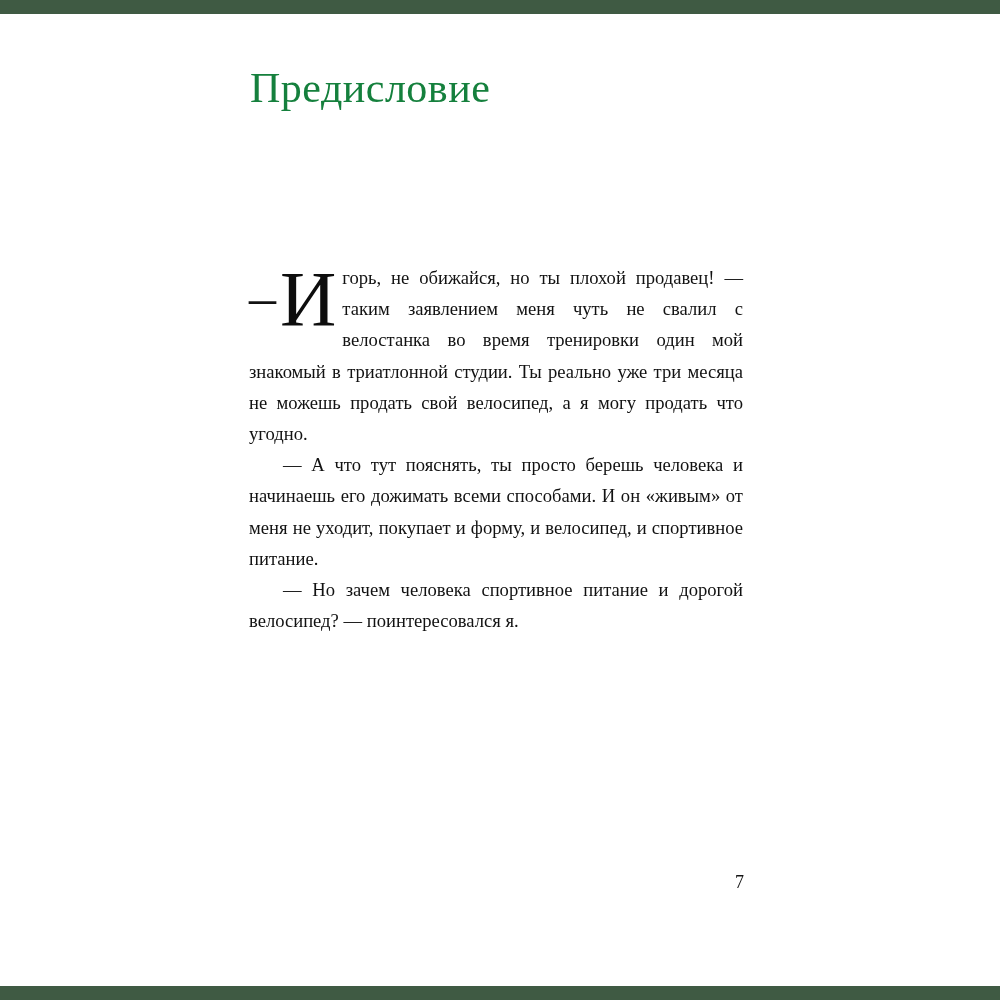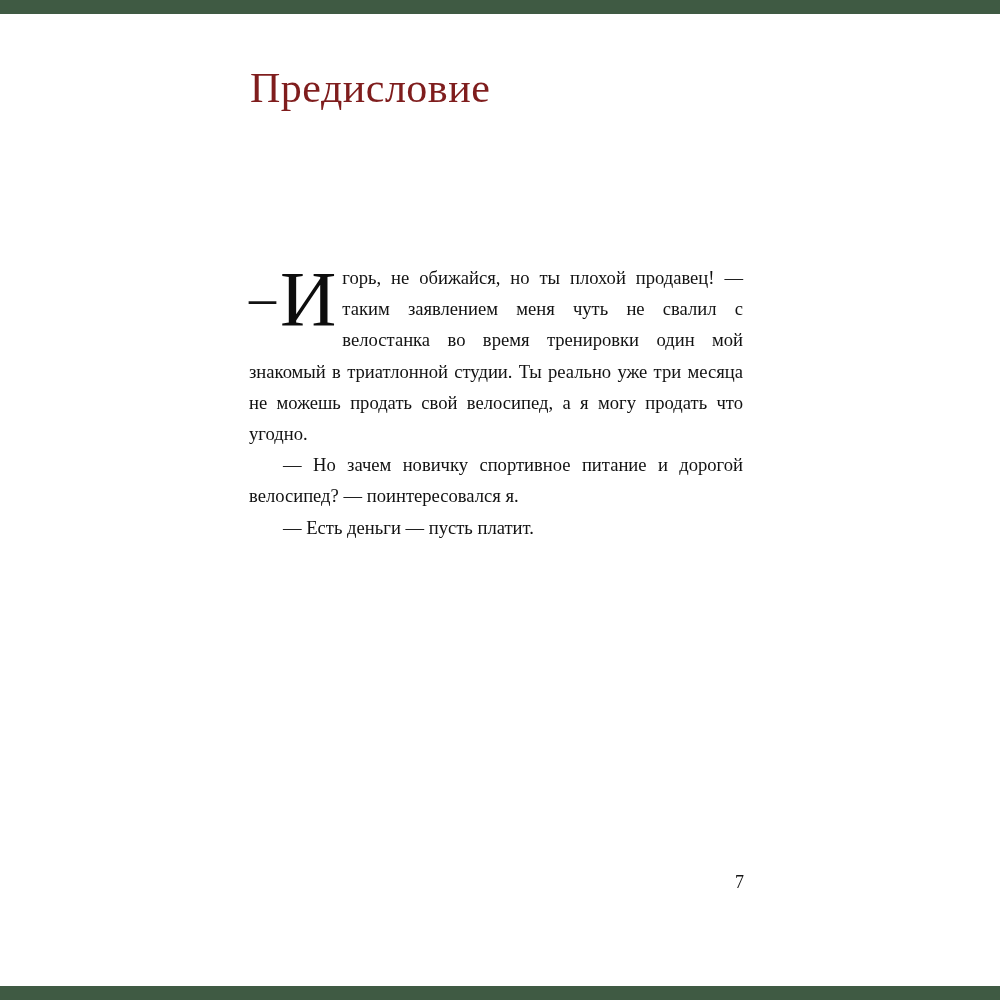--- a/index.html
+++ b/index.html
@@ -38,21 +38,21 @@
     background: #ffffff;
   }
   .chapter-title {
     position: absolute;
     top: 22px;
     left: 250px;
     font-family: "Liberation Serif", serif;
     font-size: 42px;
     font-weight: 400;
     letter-spacing: 0.5px;
-    color: #7f1d1d;
+    color: #15803d;
     white-space: nowrap;
   }
   .text-column {
     position: absolute;
     top: 248px;
     left: 249px;
     width: 494px;
     color: #121212;
     font-family: "Liberation Serif", serif;
     font-size: 18.6px;
@@ -109,21 +109,21 @@
   <div class="paper">
 
     <h1 class="chapter-title">Предисловие</h1>
 
     <div class="text-column">
 
       <p class="para first dropcap-wrap">
         <span class="dash-lead">–</span><span class="dropcap">И</span><span>горь, не обижайся, но ты плохой продавец! — таким заявлением меня чуть не свалил с велостанка во время тренировки один мой знакомый в триатлонной студии. Ты реально уже три месяца не можешь продать свой велосипед, а я могу продать что угодно.</span>
       </p>
 
-      <p class="para">— Но зачем новичку спортивное питание и дорогой велосипед? — поинтересовался я.</p>
-      <p class="para">— Есть деньги — пусть платит.</p>
+      <p class="para">— А что тут пояснять, ты просто берешь человека и начинаешь его дожимать всеми способами. И он «живым» от меня не уходит, покупает и форму, и велосипед, и спортивное питание.</p>
+      <p class="para">— Но зачем человека спортивное питание и дорогой велосипед? — поинтересовался я.</p>
 
     </div>
 
     <div class="page-number">7</div>
 
   </div>
 </div>
 
 </body></html>

